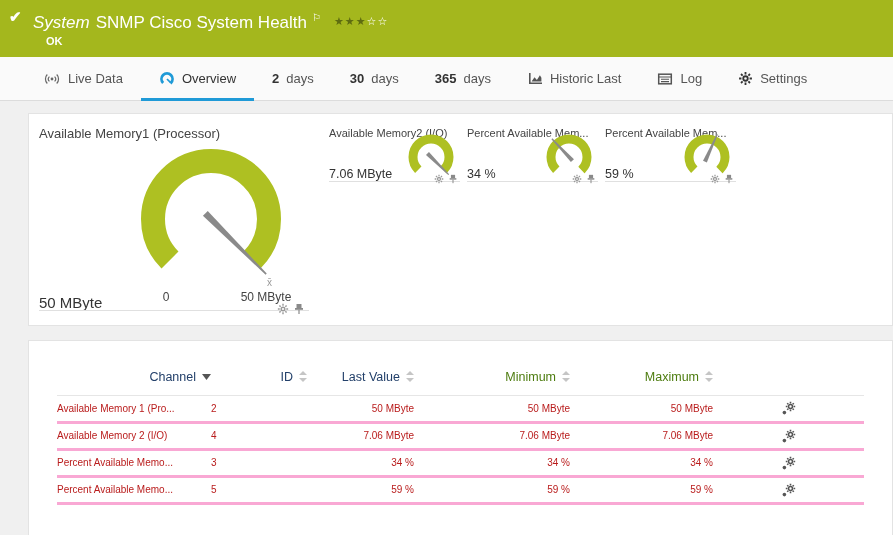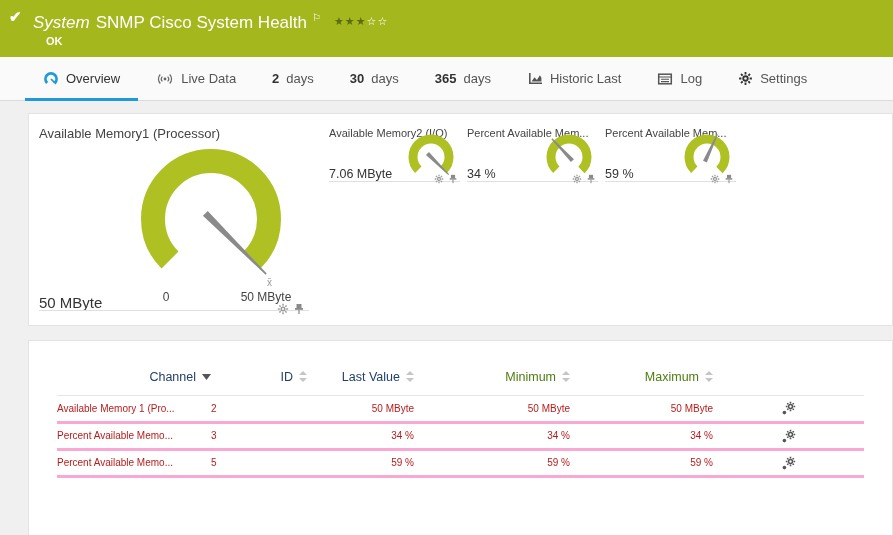--- a/index.html
+++ b/index.html
@@ -68,33 +68,33 @@
 
 <header class="topbar">
   <span class="check">✔</span>
   <div class="title-line">
     <span class="kind">System</span><span>SNMP Cisco System Health</span><span class="flag">⚐</span><span class="stars"><span class="on">★★★</span><span class="off">☆☆</span></span>
   </div>
   <div class="status">OK</div>
 </header>
 
 <nav class="tabbar">
+  <div class="tab">
+    <svg width="18" height="16" viewBox="0 0 18 16">
+        <circle cx="9" cy="8" r="1.4" fill="#666"></circle>
+        <path d="M6.4 5.6a3.4 3.4 0 0 0 0 4.8M11.6 5.6a3.4 3.4 0 0 1 0 4.8M4.3 3.5a6.4 6.4 0 0 0 0 9M13.7 3.5a6.4 6.4 0 0 1 0 9" stroke="#666" fill="none" stroke-width="1.2"></path>
+      </svg>
+    <span>Live Data</span>
+  </div>
   <div class="tab active">
     <svg width="16" height="16" viewBox="0 0 16 16">
         <circle cx="8" cy="8" r="5.5" fill="none" stroke="#1f9ad7" stroke-width="2.8" stroke-dasharray="25.9 8.7" transform="rotate(135 8 8)"></circle>
         <line x1="8" y1="8" x2="11.6" y2="11.6" stroke="#1f9ad7" stroke-width="1.7"></line>
       </svg>
     <span>Overview</span>
-  </div>
-  <div class="tab">
-    <svg width="18" height="16" viewBox="0 0 18 16">
-        <circle cx="9" cy="8" r="1.4" fill="#666"></circle>
-        <path d="M6.4 5.6a3.4 3.4 0 0 0 0 4.8M11.6 5.6a3.4 3.4 0 0 1 0 4.8M4.3 3.5a6.4 6.4 0 0 0 0 9M13.7 3.5a6.4 6.4 0 0 1 0 9" stroke="#666" fill="none" stroke-width="1.2"></path>
-      </svg>
-    <span>Live Data</span>
   </div>
   <div class="tab">
     <span class="num">2</span>
     <span>days</span>
   </div>
   <div class="tab">
     <span class="num">30</span>
     <span>days</span>
   </div>
   <div class="tab">
@@ -294,20 +294,34 @@
           <td class="num">50 MByte</td>
           <td class="act"><svg width="14" height="14" viewBox="0 0 14 14">
                 <g stroke="#555" stroke-width="1.6" fill="none">
                   <circle cx="8.5" cy="5.5" r="2"></circle>
                   <path d="M8.5 0.8v1.6M8.5 8.6v1.6M3.8 5.5h1.6M11.6 5.5h1.6M5.2 2.2l1.1 1.1M10.7 7.7l1.1 1.1M11.8 2.2l-1.1 1.1M6.3 7.7L5.2 8.8"></path>
                 </g>
                 <circle cx="2.4" cy="11.6" r="1.8" fill="#555"></circle>
               </svg></td>
         </tr>
         <tr>
+          <td>Available Memory 2 (I/O)</td>
+          <td>4</td>
+          <td class="num">7.06 MByte</td>
+          <td class="num">7.06 MByte</td>
+          <td class="num">7.06 MByte</td>
+          <td class="act"><svg width="14" height="14" viewBox="0 0 14 14">
+                <g stroke="#555" stroke-width="1.6" fill="none">
+                  <circle cx="8.5" cy="5.5" r="2"></circle>
+                  <path d="M8.5 0.8v1.6M8.5 8.6v1.6M3.8 5.5h1.6M11.6 5.5h1.6M5.2 2.2l1.1 1.1M10.7 7.7l1.1 1.1M11.8 2.2l-1.1 1.1M6.3 7.7L5.2 8.8"></path>
+                </g>
+                <circle cx="2.4" cy="11.6" r="1.8" fill="#555"></circle>
+              </svg></td>
+        </tr>
+        <tr>
           <td>Percent Available Memo...</td>
           <td>3</td>
           <td class="num">34 %</td>
           <td class="num">34 %</td>
           <td class="num">34 %</td>
           <td class="act"><svg width="14" height="14" viewBox="0 0 14 14">
                 <g stroke="#555" stroke-width="1.6" fill="none">
                   <circle cx="8.5" cy="5.5" r="2"></circle>
                   <path d="M8.5 0.8v1.6M8.5 8.6v1.6M3.8 5.5h1.6M11.6 5.5h1.6M5.2 2.2l1.1 1.1M10.7 7.7l1.1 1.1M11.8 2.2l-1.1 1.1M6.3 7.7L5.2 8.8"></path>
                 </g>

